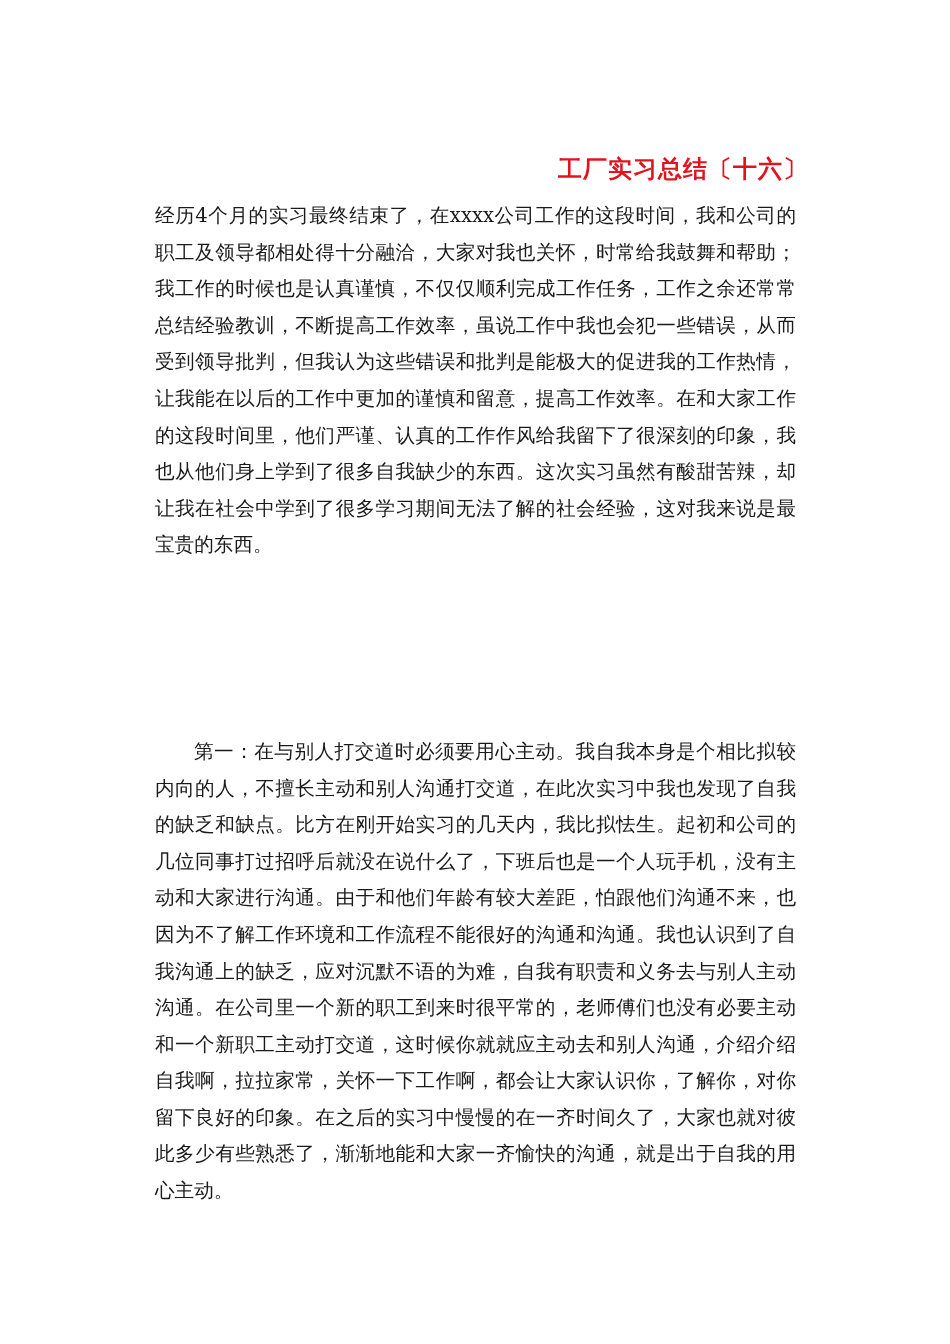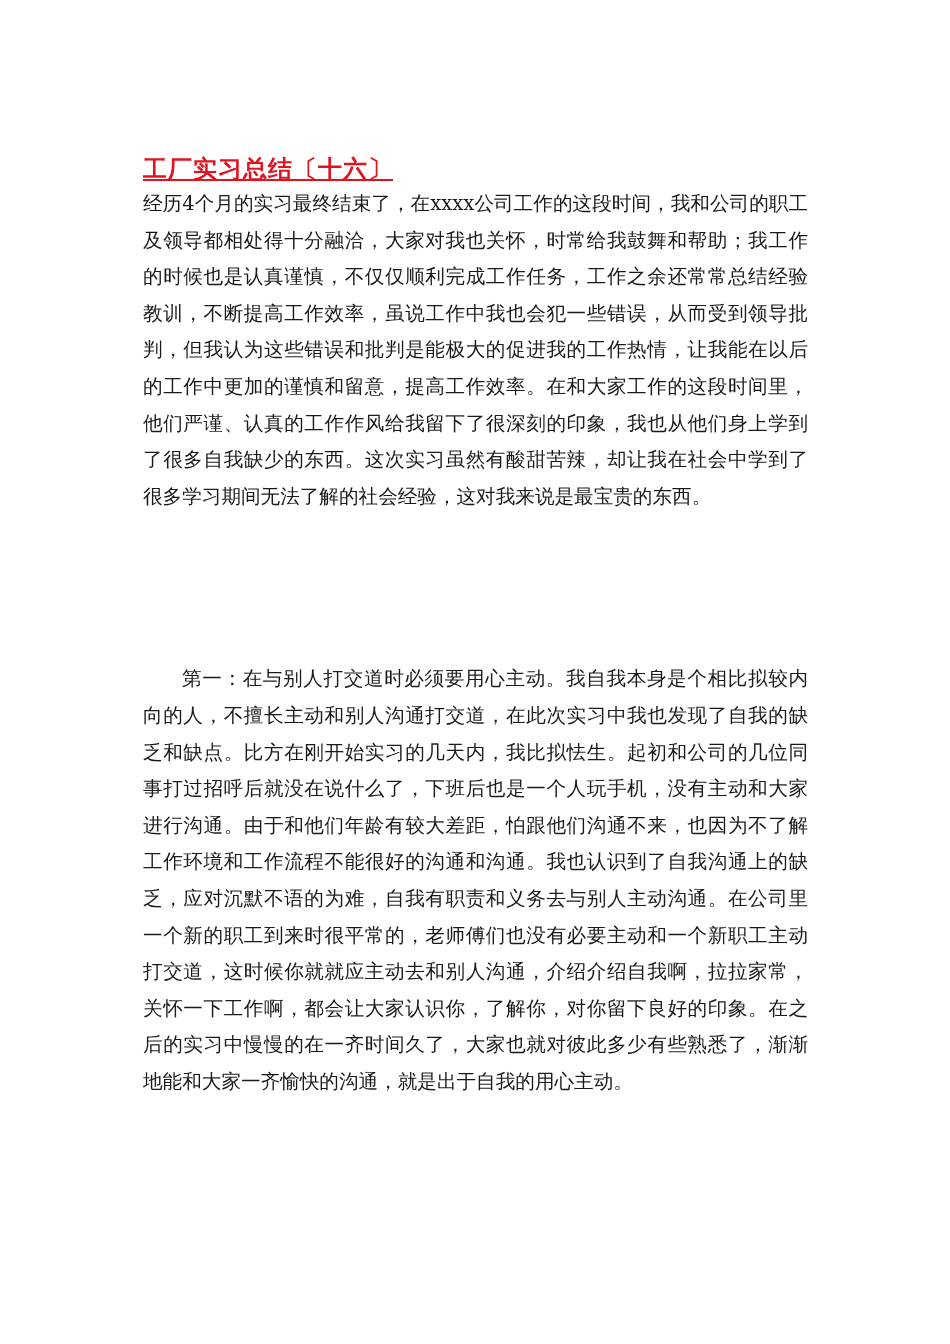--- a/index.html
+++ b/index.html
@@ -15,34 +15,33 @@
       font-family: "DejaVu Serif", "Liberation Serif", serif;
       color: #1a1a1a;
     }
     .page {
       position: absolute;
       left: 143px;
       top: 152px;
       width: 665px;
     }
     .title {
-      text-align: left;
+      text-align: right;
       font-family: "DejaVu Sans", "Liberation Sans", sans-serif;
       font-weight: bold;
       font-size: 24px;
       line-height: 34px;
       color: #e0141e;
       margin: 0 0 0 0;
       letter-spacing: 1px;
-      text-decoration: underline;
     }
     .para {
       font-size: 19.6px;
       line-height: 36.6px;
-      margin: 0;
+      margin: 12px;
       text-align: justify;
       text-align-last: left;
       word-break: break-all;
     }
     .para.indent {
       text-indent: 39px;
     }
     .gap {
       height: 73px;
     }

